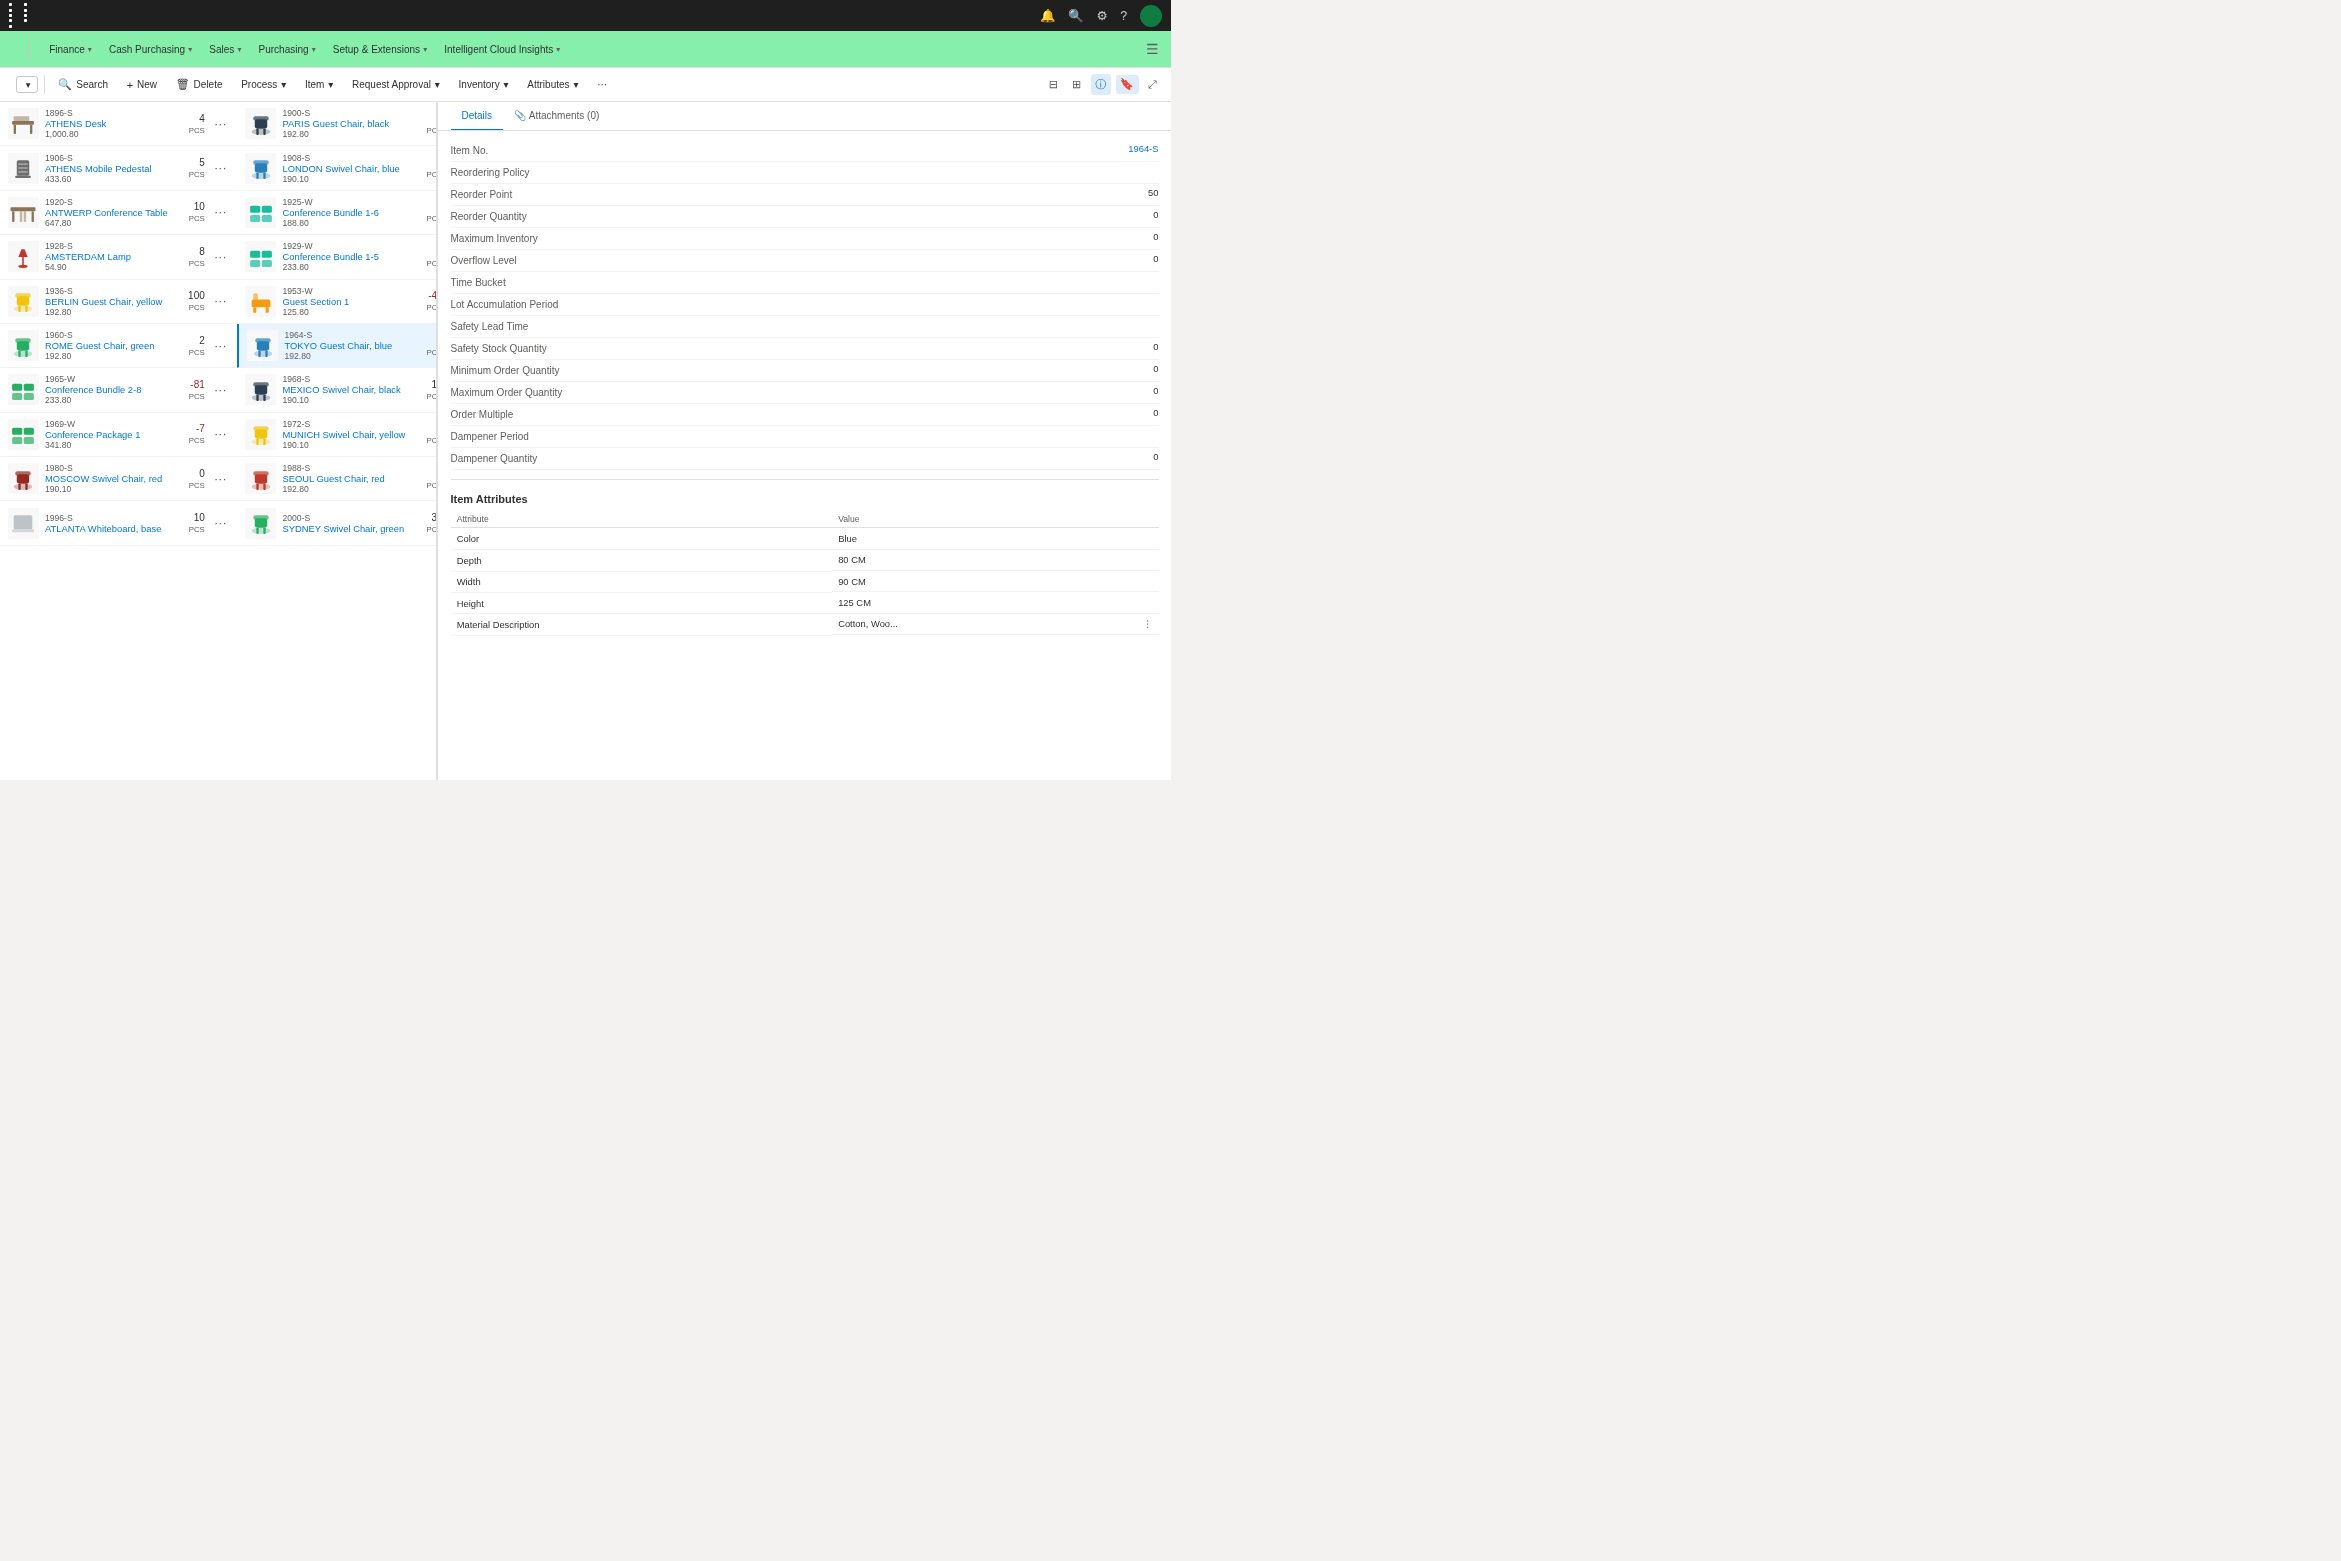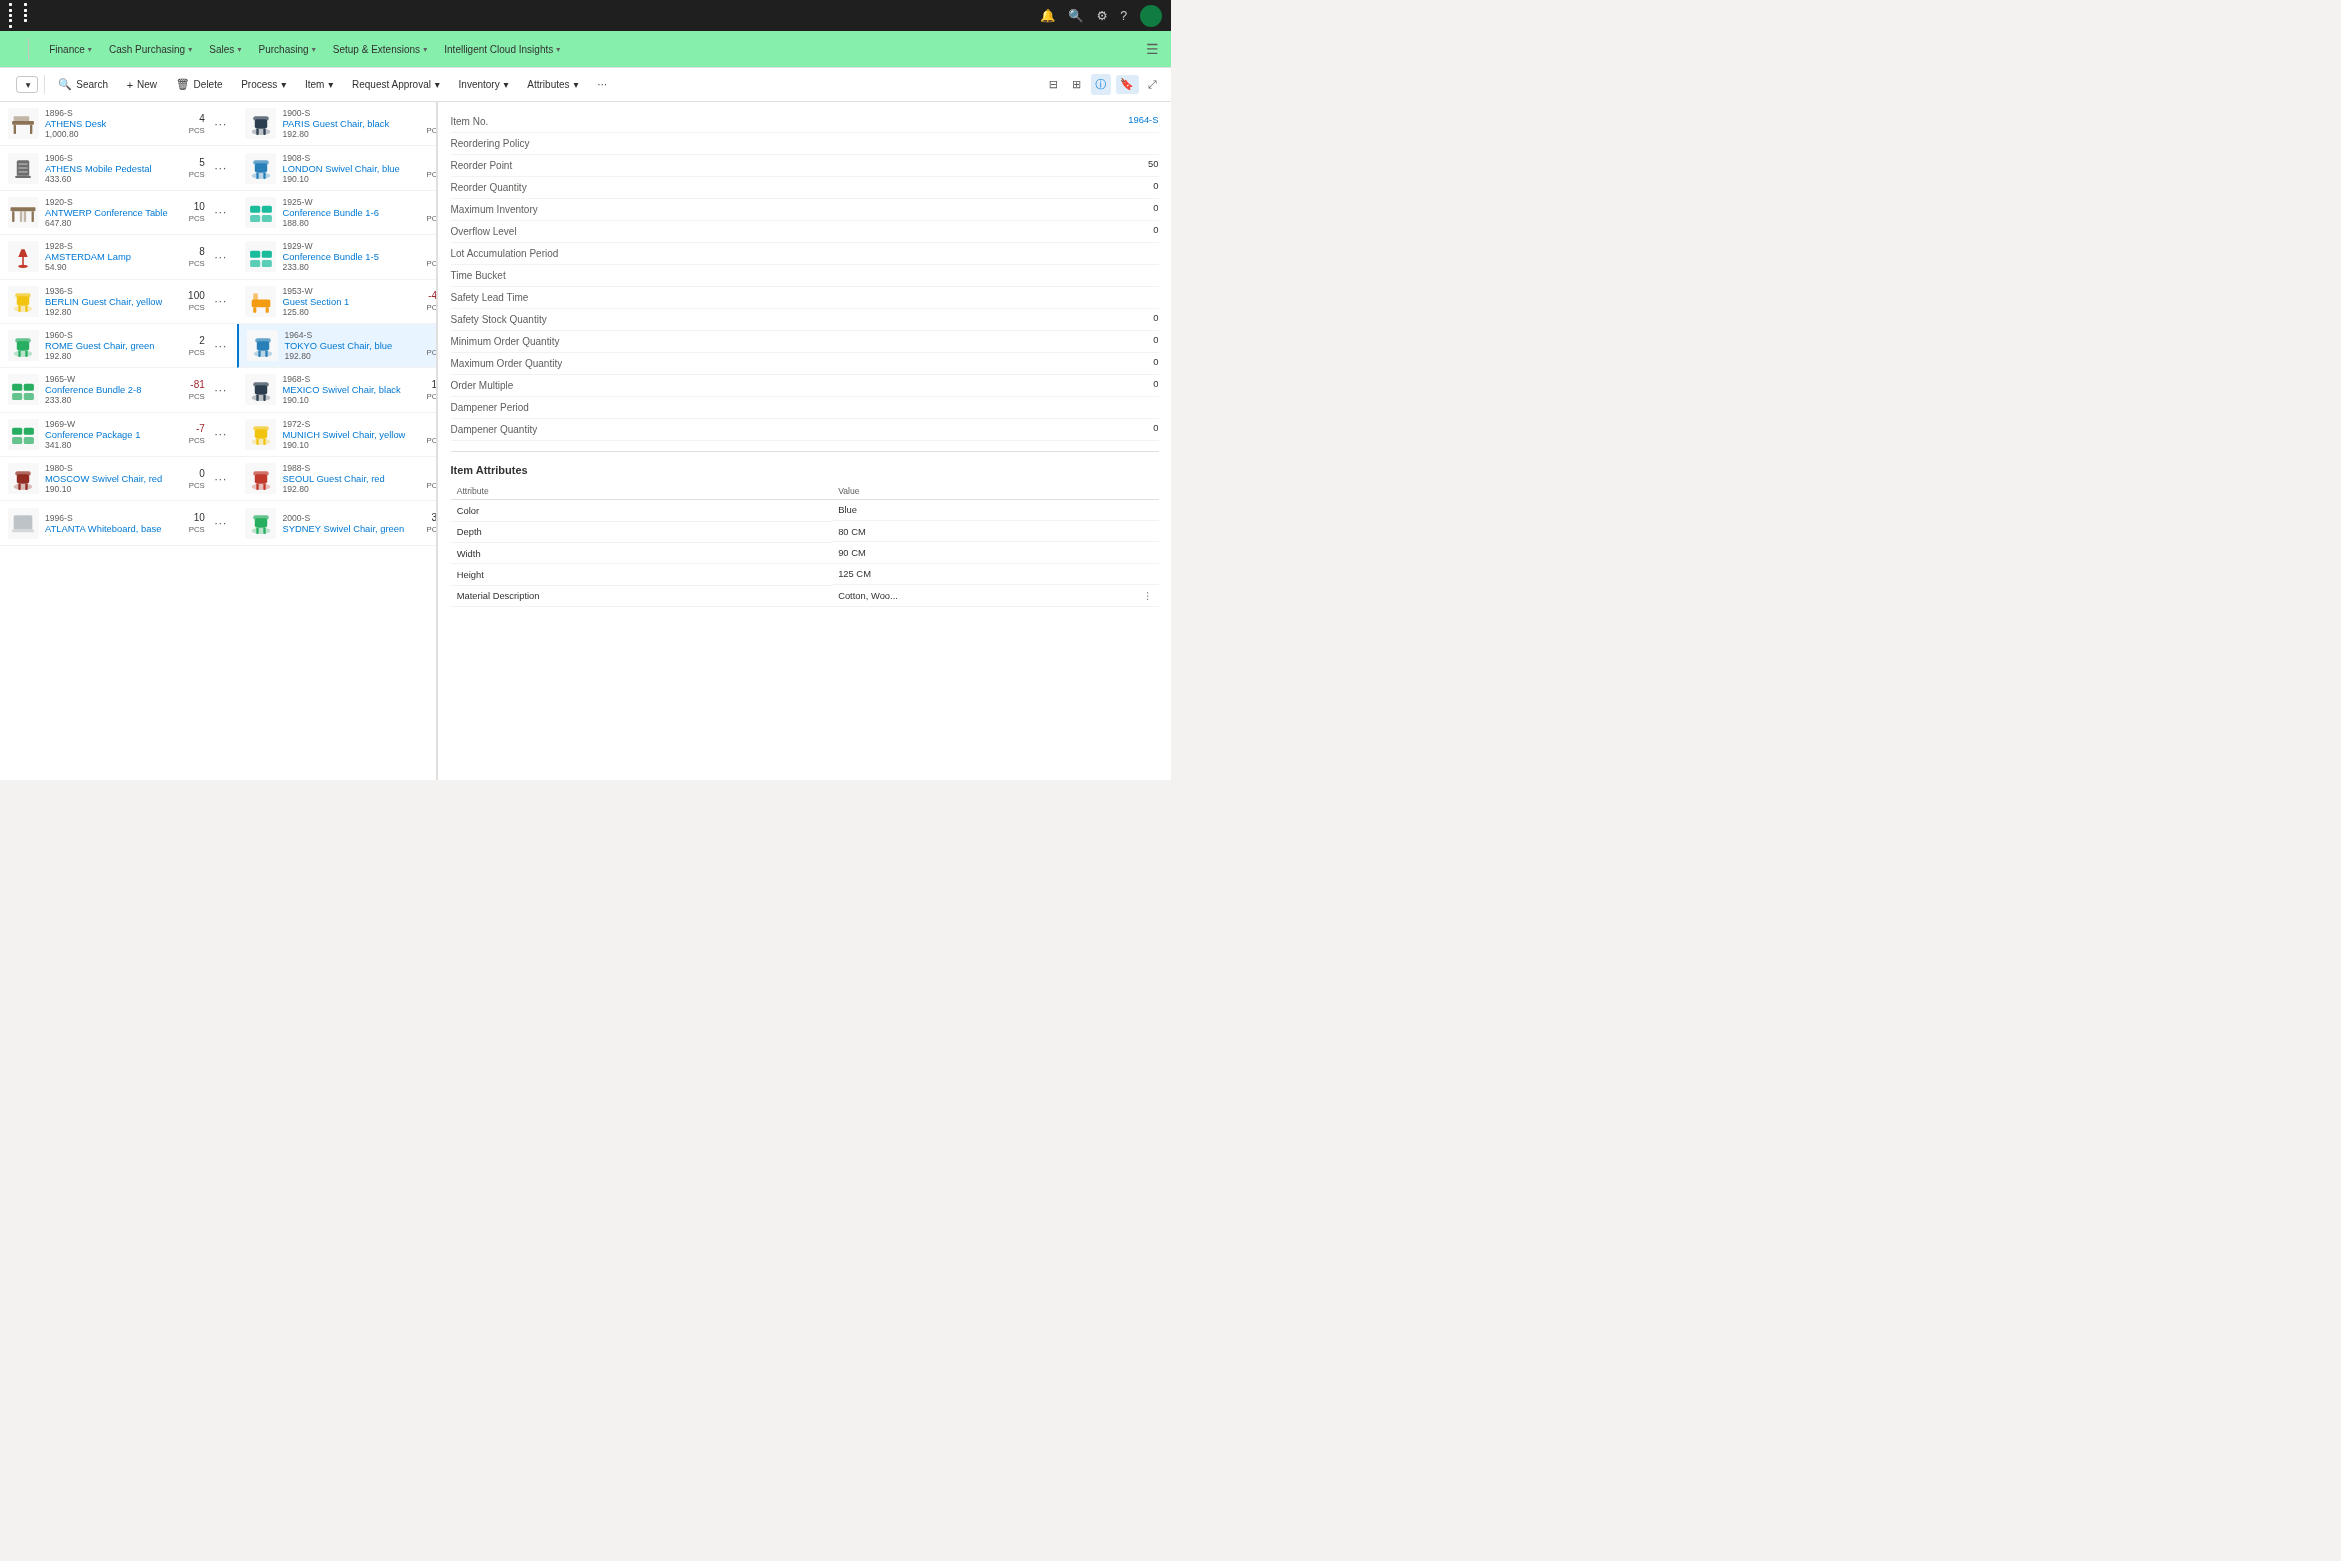--- a/index.html
+++ b/index.html
@@ -644,20 +644,24 @@
             <div class="item-qty">
     <span class="item-qty-num">38</span>
     <span class="item-qty-unit">PCS</span>
   </div>
           </div>
         </div>
     </div>
   </div>
 
   <div class="detail-panel">
+    <div class="detail-tabs">
+      <div class="detail-tab active">Details</div>
+      <div class="detail-tab">📎 Attachments (0)</div>
+    </div>
     <div class="detail-content" id="detail-fields">
         <div class="detail-field">
     <span class="detail-field-label">Item No.</span>
     <span class="detail-field-value link">1964-S</span>
   </div>
         <div class="detail-field">
     <span class="detail-field-label">Reordering Policy</span>
     <span class="detail-field-value"></span>
   </div>
         <div class="detail-field">
@@ -670,25 +674,25 @@
   </div>
         <div class="detail-field">
     <span class="detail-field-label">Maximum Inventory</span>
     <span class="detail-field-value">0</span>
   </div>
         <div class="detail-field">
     <span class="detail-field-label">Overflow Level</span>
     <span class="detail-field-value">0</span>
   </div>
         <div class="detail-field">
+    <span class="detail-field-label">Time Bucket</span>
+    <span class="detail-field-value"></span>
+  </div>
+        <div class="detail-field">
     <span class="detail-field-label">Lot Accumulation Period</span>
-    <span class="detail-field-value"></span>
-  </div>
-        <div class="detail-field">
-    <span class="detail-field-label">Time Bucket</span>
     <span class="detail-field-value"></span>
   </div>
         <div class="detail-field">
     <span class="detail-field-label">Safety Lead Time</span>
     <span class="detail-field-value"></span>
   </div>
         <div class="detail-field">
     <span class="detail-field-label">Safety Stock Quantity</span>
     <span class="detail-field-value">0</span>
   </div>

